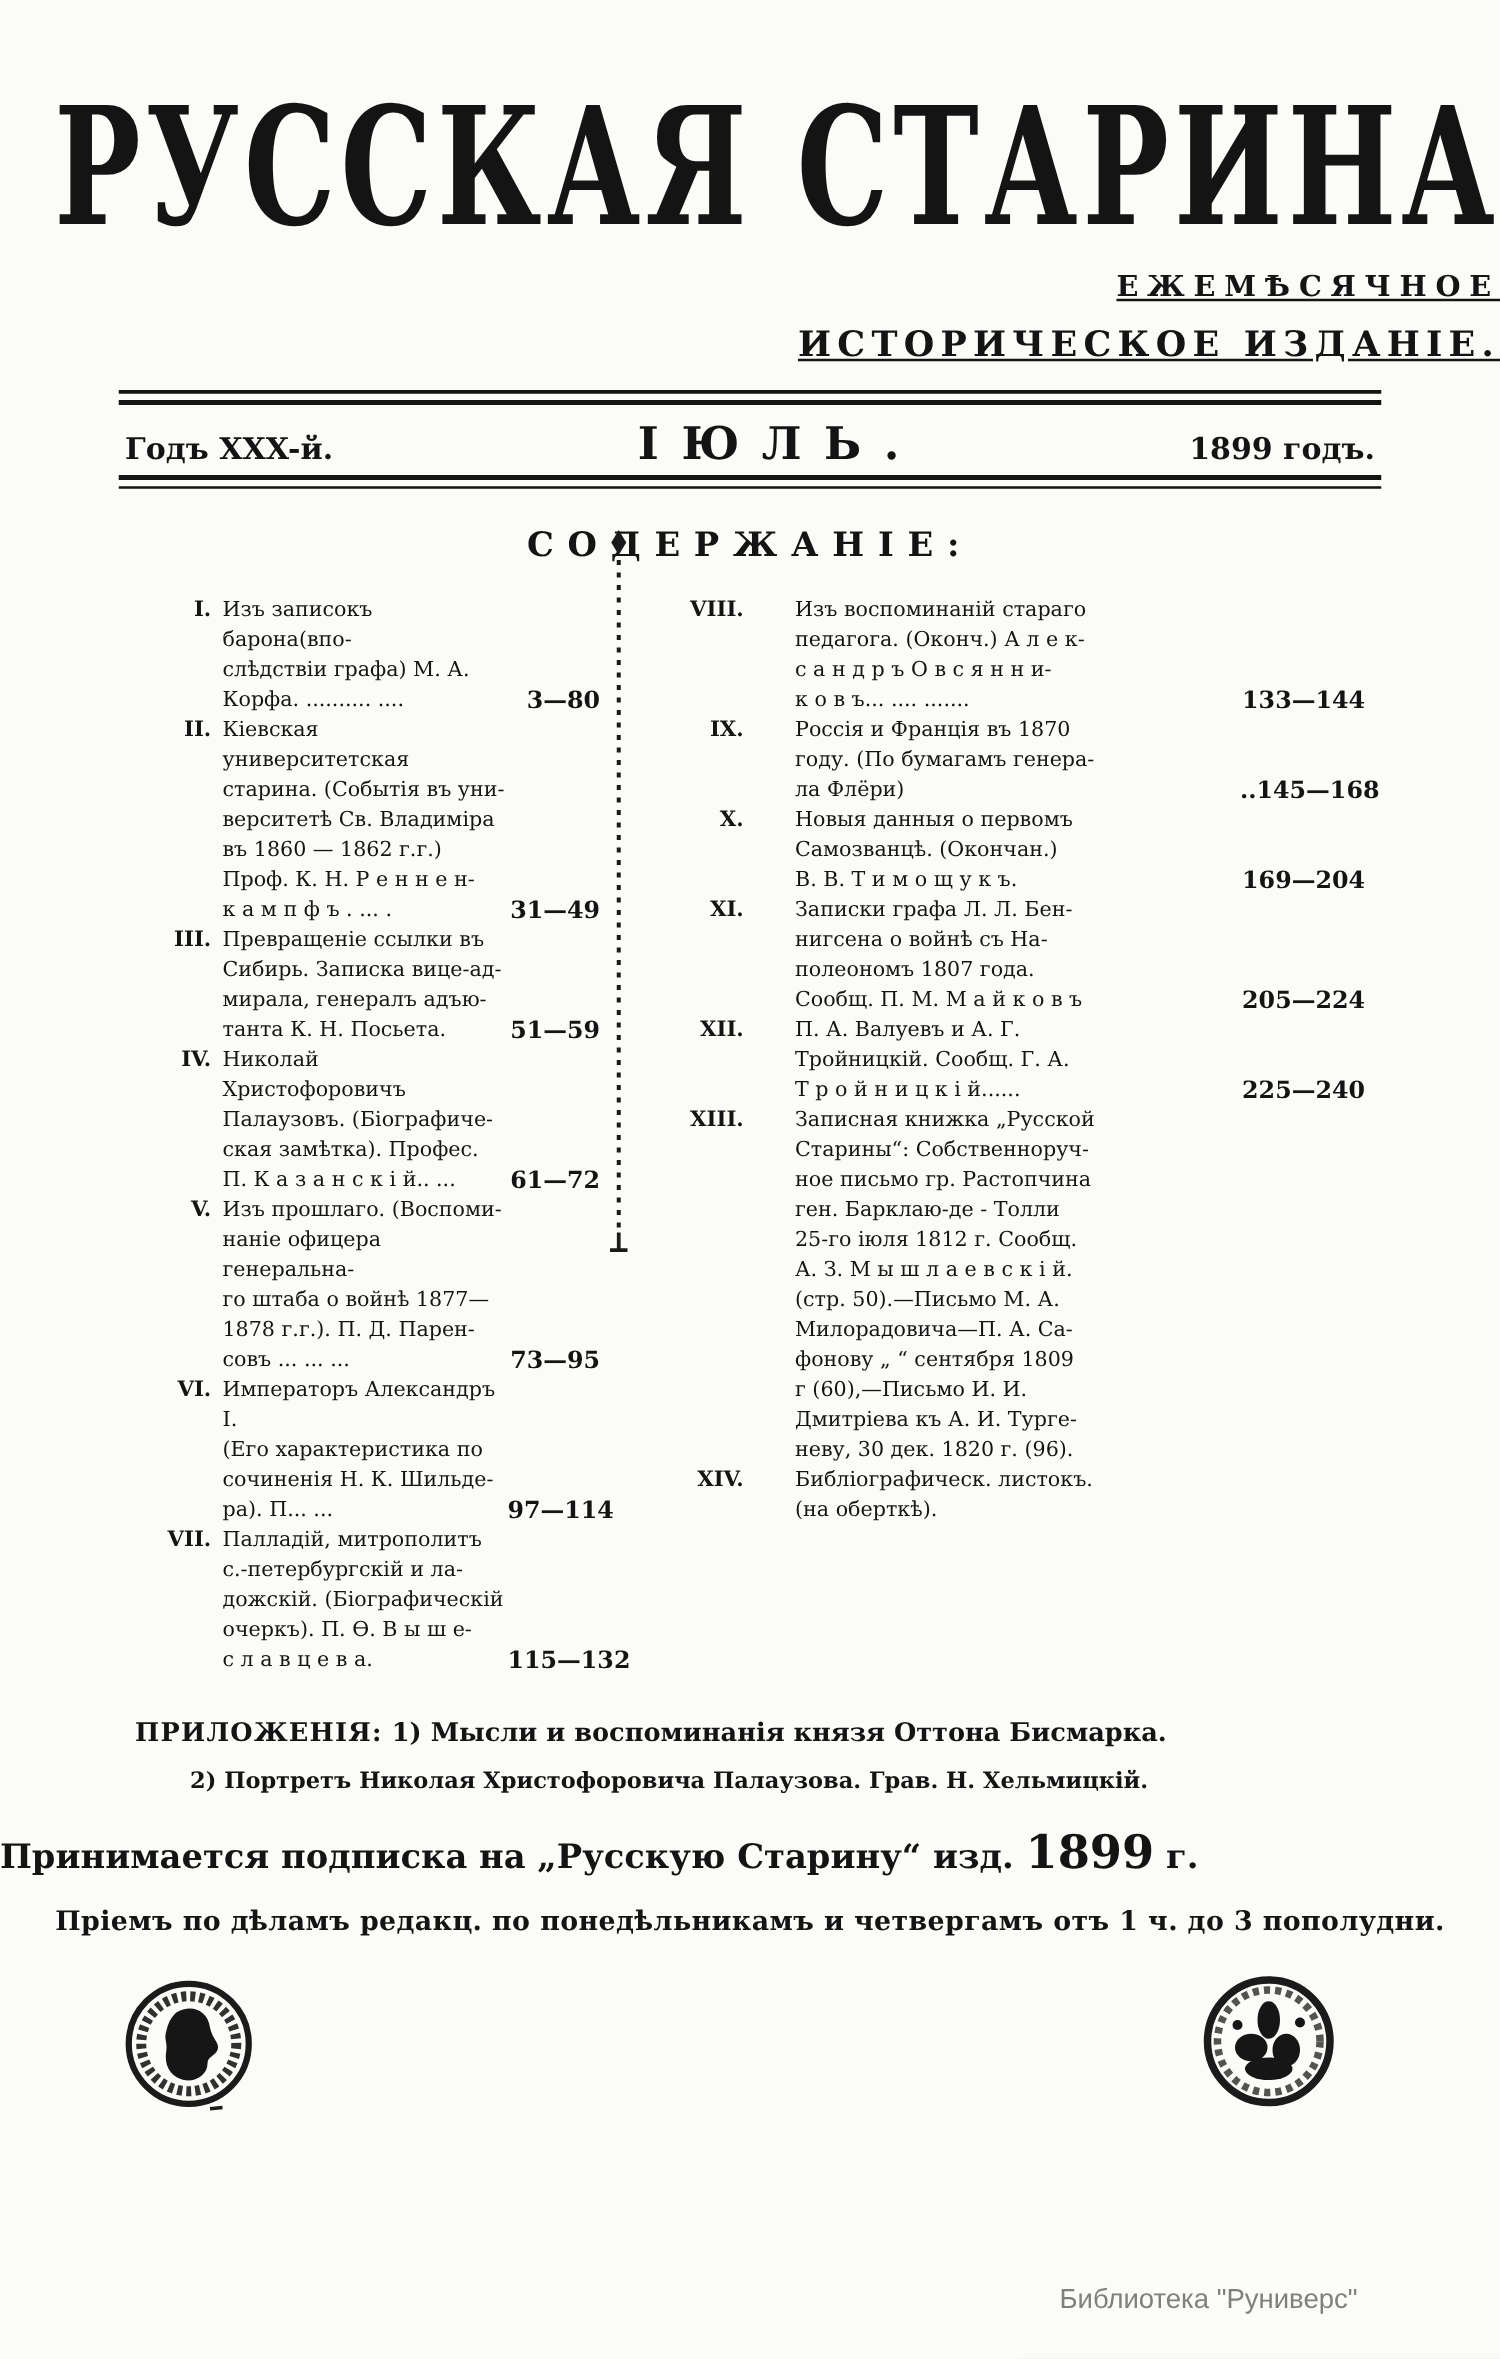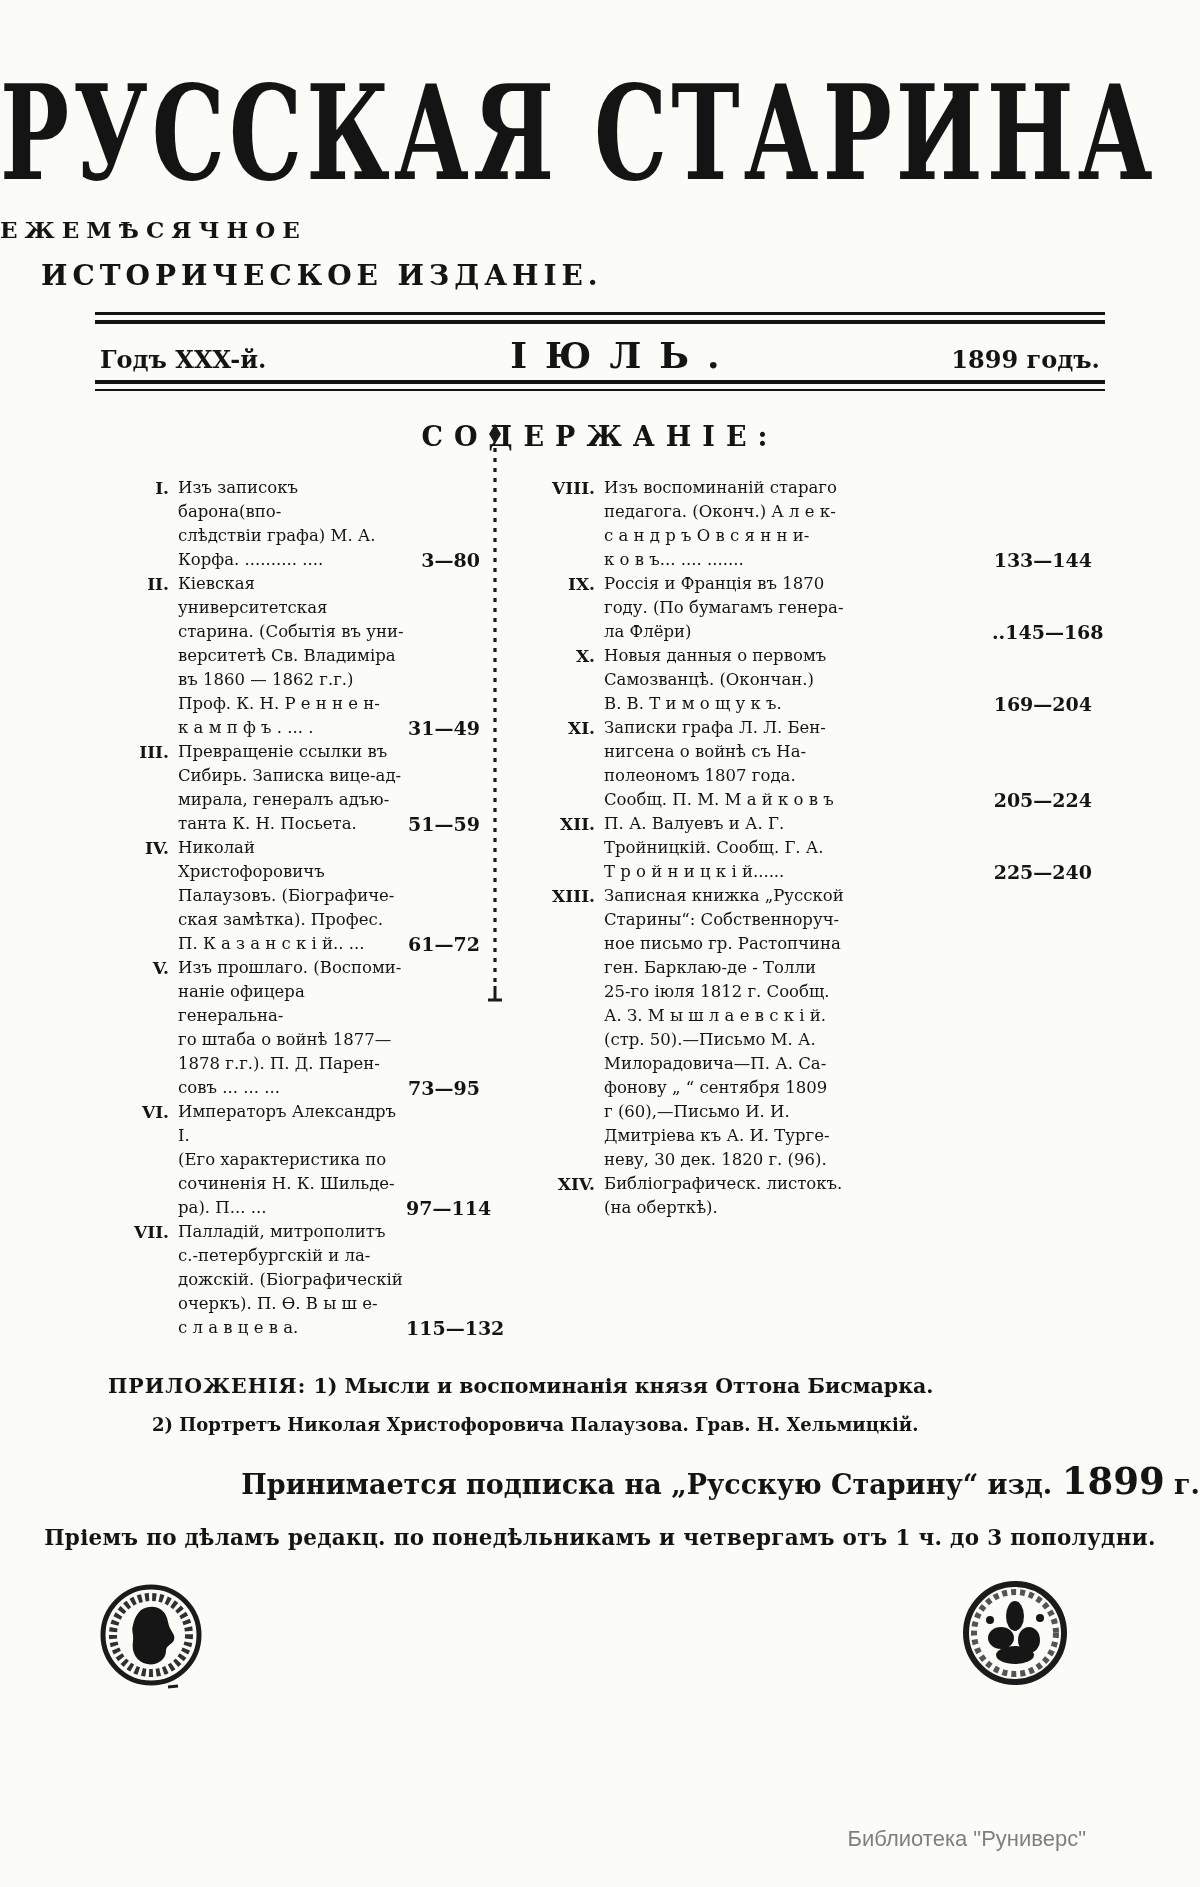--- a/index.html
+++ b/index.html
@@ -6,21 +6,21 @@
   .page{
     position:relative;
     width:1200px;height:1887px;
     margin:0 auto;
     background:#fbfbf8;
     color:#141414;
     font-family:"DejaVu Serif", serif;
     overflow:hidden;
   }
   
-  .masthead{text-align:left;}
+  .masthead{text-align:right;text-decoration:underline;}
   .title{
     display:inline-block;
     margin-top:88px;
     font-size:92px;font-weight:700;line-height:1;
     letter-spacing:4px;
     transform:scaleY(1.42);
     transform-origin:center;
     white-space:nowrap;
   }
   .subtitle1{margin-top:36px;font-size:23px;font-weight:700;letter-spacing:7px;}
@@ -39,42 +39,42 @@
   .toc-heading{margin-top:30px;text-align:center;font-size:27px;font-weight:700;letter-spacing:11px;}
   .toc{
     position:relative;
     margin:24px 108px 0 128px;
     display:grid;
     grid-template-columns:352px 1fr;
     column-gap:66px;
   }
   .toc-col{display:block;}
   .entry{display:grid;grid-template-columns:50px 1fr 74px;}
-  .toc-col-right .entry{grid-template-columns:58px 1fr 100px;}
+  .toc-col-right .entry{grid-template-columns:58px 1fr 100px;gap:32px;}
   .entry .num{
     text-align:right;padding-right:9px;
     font-size:17px;font-weight:700;line-height:24px;
   }
   .entry .txt{
     font-size:16.5px;font-weight:400;line-height:24px;
     white-space:pre-line;
   }
   .entry .pgs{
     align-self:end;text-align:right;white-space:nowrap;
     font-size:19px;font-weight:700;line-height:24px;
   }
   .chain{
     position:absolute;left:358px;top:-52px;height:586px;width:18px;
     display:flex;flex-direction:column;align-items:center;
   }
   
   .appendix1{margin:34px 0 0 108px;font-size:20.5px;font-weight:700;}
   .appendix1 .app-label{letter-spacing:1px;}
   .appendix2{margin:16px 0 0 152px;font-size:18px;font-weight:700;}
-  .subscription{margin-top:24px;text-align:right;font-size:27px;font-weight:700;}
+  .subscription{margin-top:24px;text-align:left;font-size:27px;font-weight:700;}
   .subscription .big-year{font-size:37px;}
   .note1{margin-top:20px;text-align:center;font-size:19px;font-weight:700;}
   .note2{margin-top:22px;text-align:center;font-size:21.5px;font-weight:700;letter-spacing:0.3px;}
   .stamp{position:absolute;}
   .stamp-left{left:98px;top:1582px;}
   .stamp-right{left:960px;top:1578px;}
   .watermark{
     position:absolute;right:114px;top:1826px;
     font-family:"Liberation Sans", sans-serif;
     font-size:22px;color:#7f7f7f;

